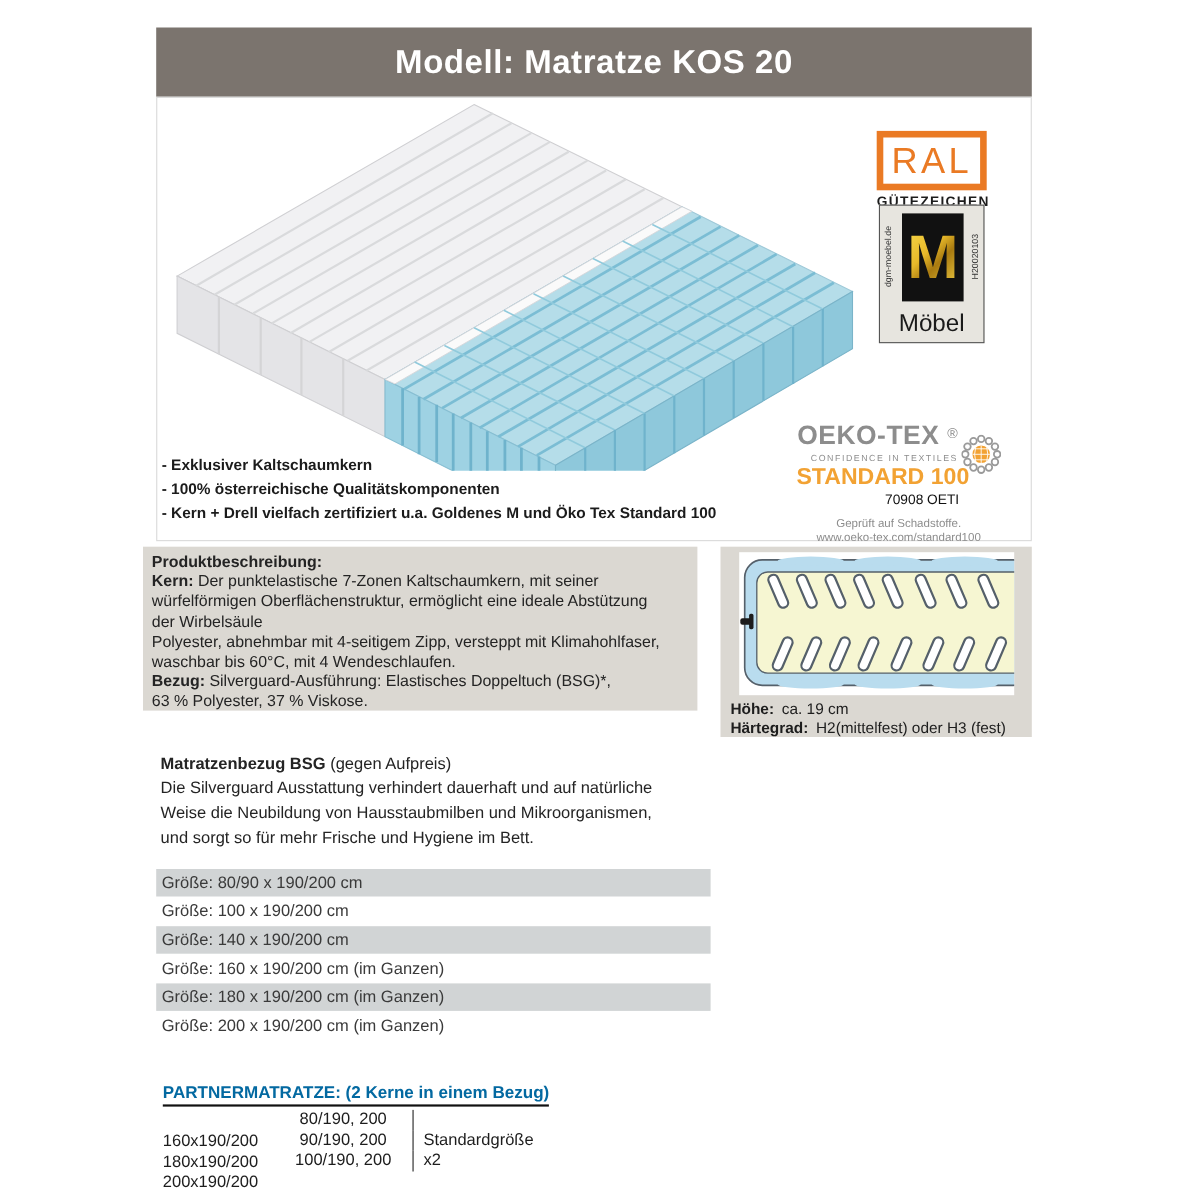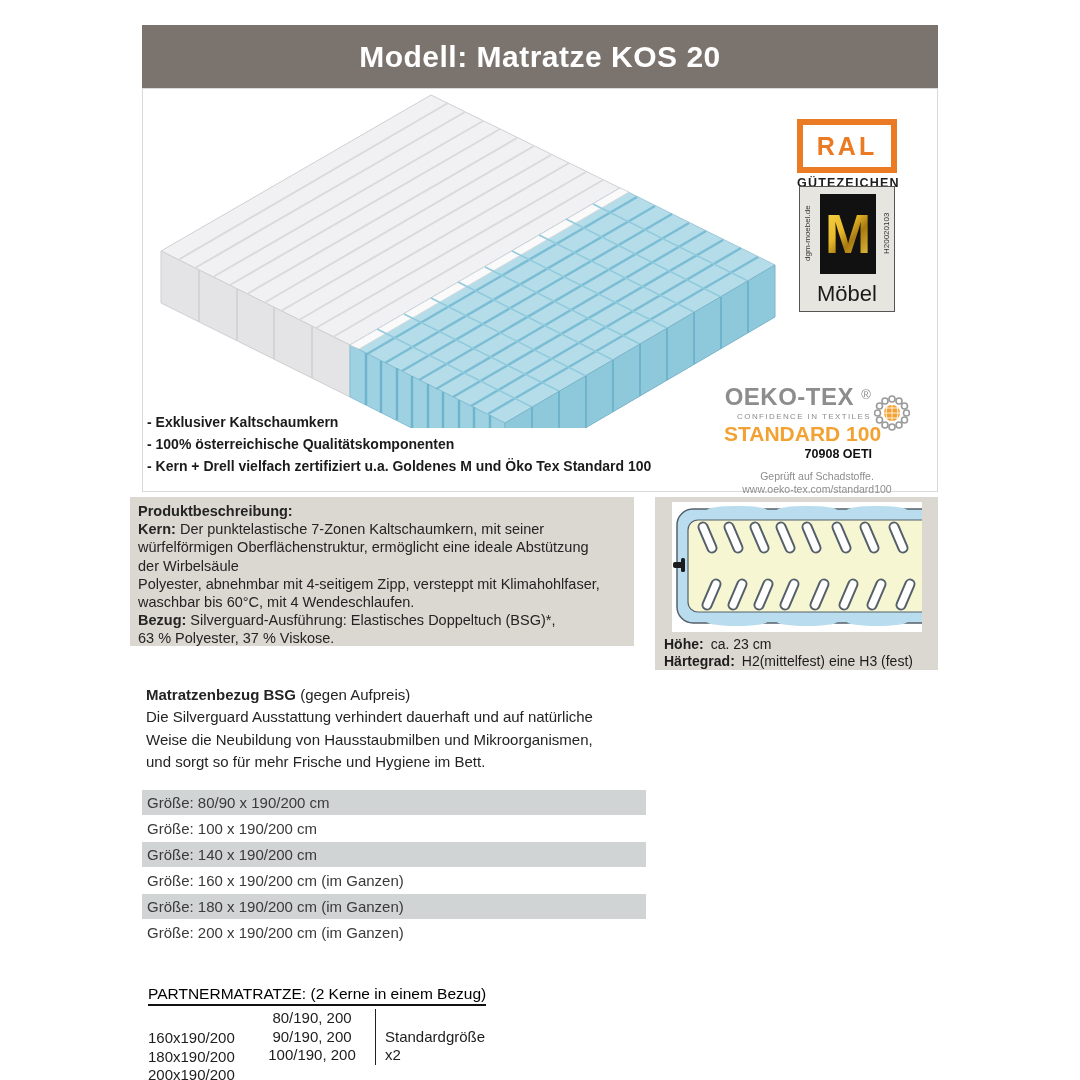--- a/index.html
+++ b/index.html
@@ -12,21 +12,21 @@
        text-align:center;line-height:63px;letter-spacing:.5px;}
 
   
   .photo-panel{position:absolute;left:142px;top:88px;width:794px;height:402px;
                background:#fff;border:1px solid #d9d9d9;}
   .mattress{position:absolute;left:10px;top:4px;}
 
   
   .ral{position:absolute;left:654px;top:30px;width:100px;text-align:center;}
   .ral-box{border:6px solid var(--ral_orange,#ea7a24);height:42px;line-height:42px;
-           font-size:25px;font-weight:bold;color:var(--ral_orange,#ea7a24);letter-spacing:3px;}
+           font-size:33px;font-weight:normal;color:var(--ral_orange,#ea7a24);letter-spacing:3px;}
   .ral-sub{margin-top:3px;font-size:12.5px;font-weight:bold;color:#1c1c1c;letter-spacing:1.2px;}
 
   
   .moebel{position:absolute;left:656px;top:97px;width:96px;height:126px;background:#e7e5df;
           border:1px solid #555;box-sizing:border-box;}
   .moebel-inner{position:absolute;left:20px;top:7px;width:56px;height:80px;background:#111;
                 display:flex;align-items:center;justify-content:center;}
   .moebel-m{font-size:56px;font-weight:900;line-height:1;
             background:linear-gradient(135deg,#f6d84a 0%,#e8b92a 40%,#a87a10 60%,#f2cf45 100%);
             -webkit-background-clip:text;background-clip:text;color:transparent;}
@@ -38,21 +38,21 @@
                 font-size:22px;color:#1a1a1a;}
 
   
   .oeko{position:absolute;left:581px;top:294px;width:186px;}
   .oeko-top{display:flex;align-items:flex-start;}
   .oeko-col{width:148px;text-align:center;}
   .oeko-brand{font-size:24px;font-weight:bold;color:#8d8d8d;letter-spacing:.5px;white-space:nowrap;}
   .oeko-brand .reg{font-size:13px;font-weight:normal;vertical-align:6px;}
   .oeko-conf{font-size:8px;color:#8d8d8d;letter-spacing:1.4px;margin-top:1px;white-space:nowrap;margin-left:12px;}
   .oeko-std{font-size:21px;font-weight:bold;color:var(--oeko_orange,#f2a233);margin-top:1px;white-space:nowrap;}
-  .oeko-no{font-size:12.5px;font-weight:bold;color:#111;text-align:right;margin-top:1px;}
+  .oeko-no{font-size:12.5px;font-weight:normal;color:#111;text-align:right;margin-top:1px;}
   .oeko-flower{margin-left:2px;margin-top:12px;}
   .oeko-foot{margin-top:9px;text-align:center;font-size:10.5px;color:#8d8d8d;line-height:13px;}
 
   
   .features{position:absolute;left:4px;top:322px;font-size:14px;font-weight:bold;
             color:#1b1b1b;line-height:22px;white-space:nowrap;}
 
   
   .desc{position:absolute;left:130px;top:497px;width:504px;height:149px;
         background:var(--panel_bg,#dbd8d2);box-sizing:border-box;padding:5px 8px;}
@@ -71,21 +71,21 @@
   
   .bsg{position:absolute;left:146px;top:684px;font-size:15px;line-height:22.4px;color:#242424;white-space:nowrap;}
 
   
   .sizes{position:absolute;left:142px;top:790px;width:504px;}
   .size-row{height:25px;line-height:25px;margin-bottom:1px;font-size:15px;color:#3a3a3a;padding-left:5px;}
   .size-row:nth-child(odd){background:var(--row_gray,#d1d4d5);}
 
   
   .partner{position:absolute;left:148px;top:985px;}
-  .p-head{font-size:15.5px;font-weight:normal;color:#000000;border-bottom:2px solid #111;
+  .p-head{font-size:15.5px;font-weight:bold;color:#0369a1;border-bottom:2px solid #111;
           display:inline-block;padding-bottom:1px;white-space:nowrap;}
   .p-table{margin-top:3px;}
   .p-row{display:flex;height:18.5px;line-height:18.5px;font-size:15px;color:#1d1d1d;}
   .p-c1{width:100px;border-right:1.5px solid #222;margin-top:20px;}
   .p-c2{width:126px;text-align:center;border-right:1.5px solid #222;}
   .p-c3{padding-left:9px;width:130px;}
 </style>
 </head>
 <body>
 
@@ -292,22 +292,22 @@
             <line x1="172" y1="103" x2="181" y2="82"></line>
           <line x1="200" y1="103" x2="209" y2="82"></line>
             <line x1="229" y1="103" x2="238" y2="82"></line>
         </g>
         <g fill="#1c1c1c">
           <rect x="1" y="60" width="11" height="6" rx="2"></rect>
           <rect x="9" y="56" width="4" height="14" rx="1.5"></rect>
         </g>
       </svg>
     </div>
-    <div class="spec-line l1"><b>Höhe:</b><span>ca. 23 cm</span></div>
-    <div class="spec-line l2"><b>Härtegrad:</b><span>H2(mittelfest) eine H3 (fest)</span></div>
+    <div class="spec-line l1"><b>Höhe:</b><span>ca. 19 cm</span></div>
+    <div class="spec-line l2"><b>Härtegrad:</b><span>H2(mittelfest) oder H3 (fest)</span></div>
   </div>
 
   <div class="bsg">
     <div><b>Matratzenbezug BSG</b><span> (gegen Aufpreis)</span></div>
     <div>Die Silverguard Ausstattung verhindert dauerhaft und auf natürliche</div>
     <div>Weise die Neubildung von Hausstaubmilben und Mikroorganismen,</div>
     <div>und sorgt so für mehr Frische und Hygiene im Bett.</div>
   </div>
 
   <div class="sizes">

